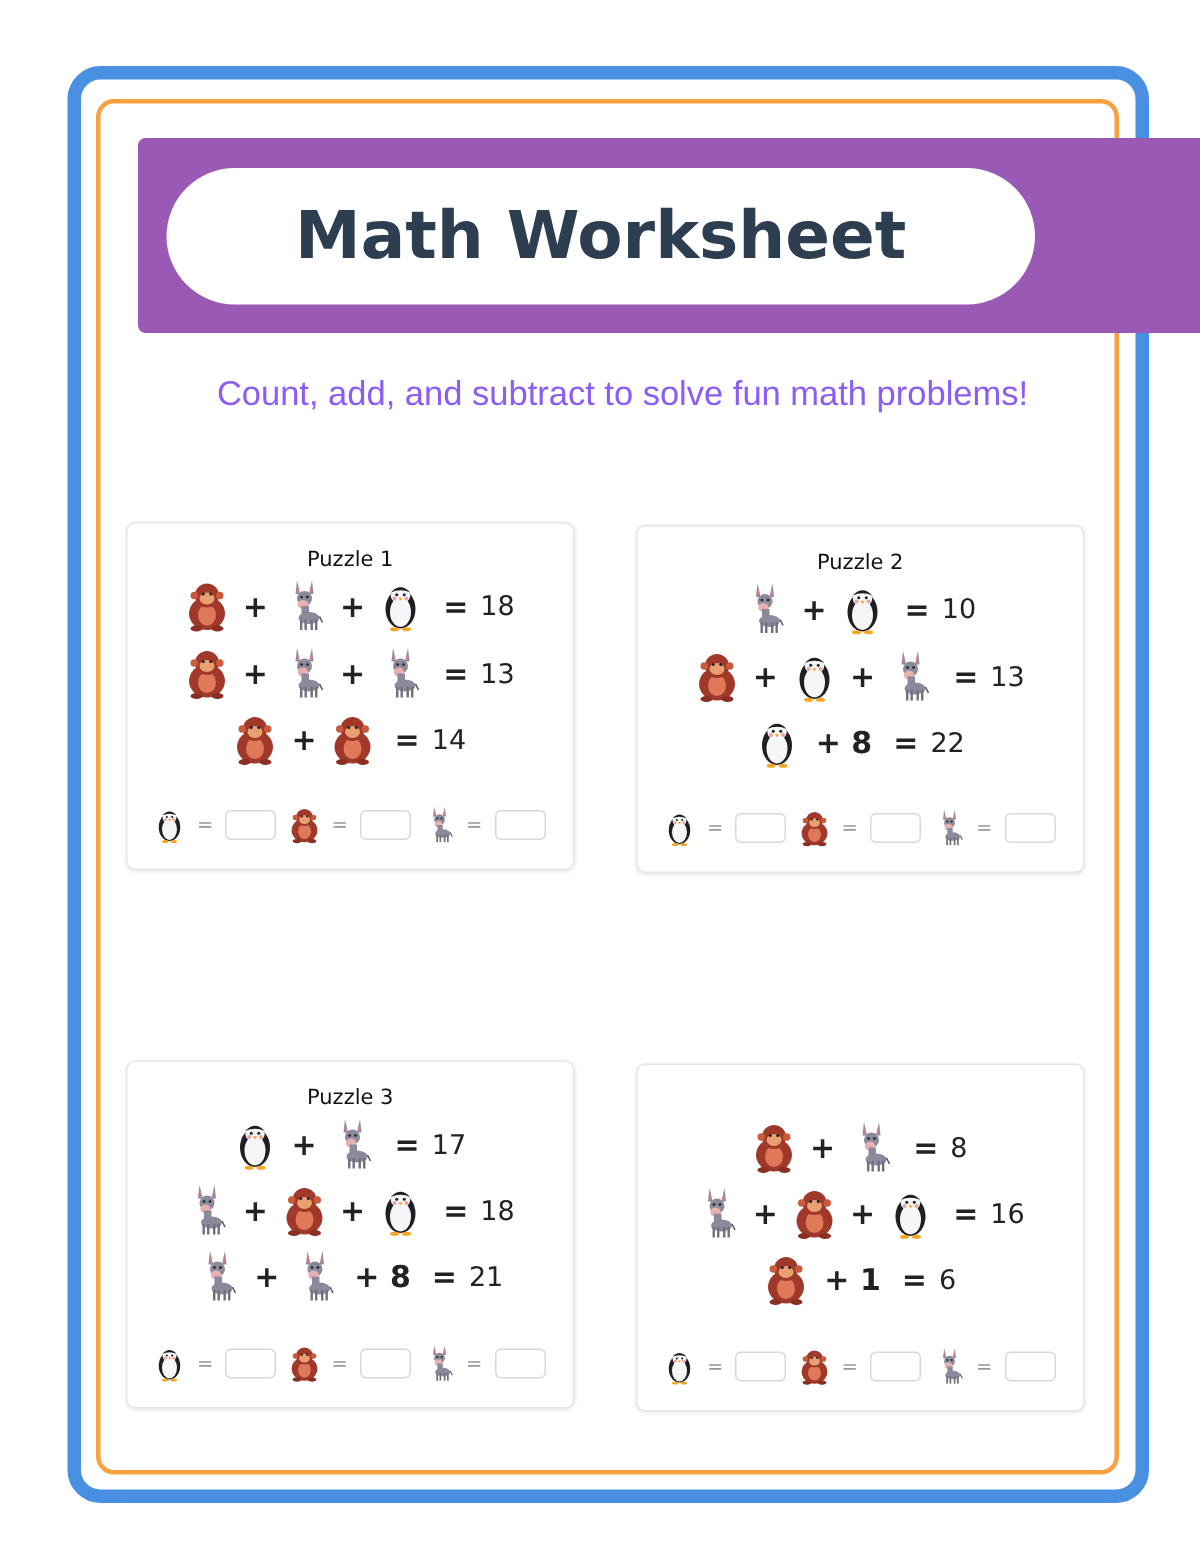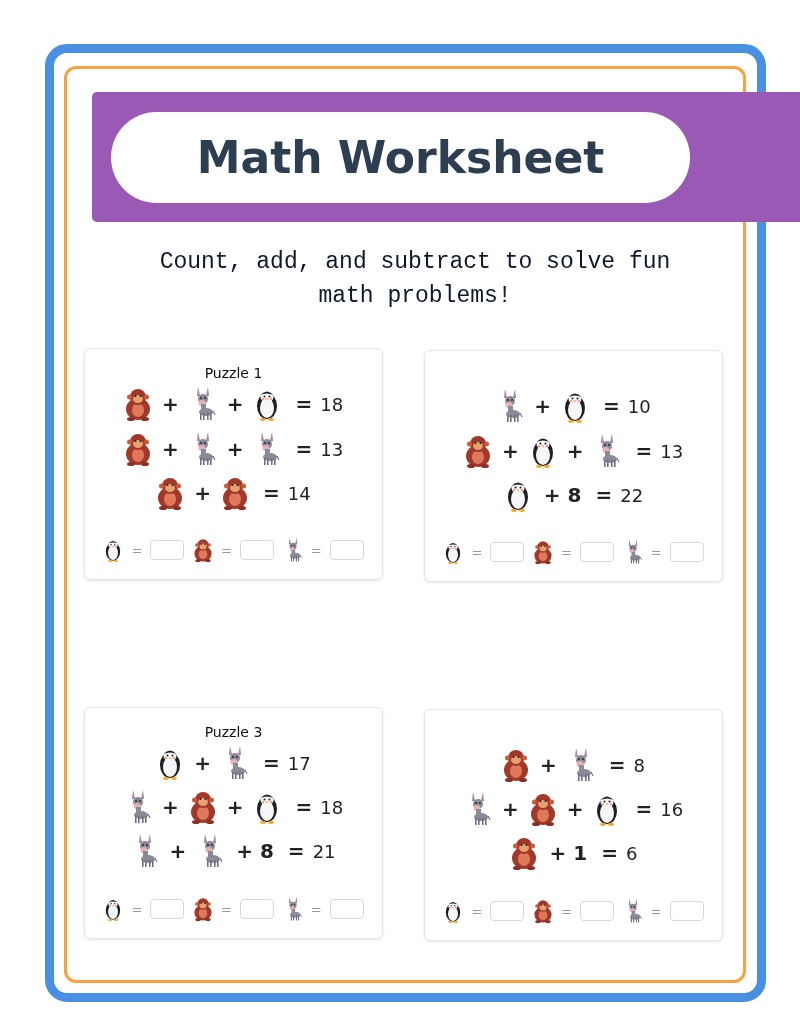--- a/index.html
+++ b/index.html
@@ -23,21 +23,21 @@
     position: absolute; left: 19px; top: 20px; width: 579px; height: 91px;
     background: #ffffff; border-radius: 46px;
     display: flex; align-items: center; justify-content: center;
   }
   .title {
     font-family: "DejaVu Sans", sans-serif; font-weight: bold; font-size: 44px;
     color: #2c3e50; letter-spacing: 0px;
   }
   .subtitle {
     position: absolute; left: 140px; top: 245px; width: 550px; text-align: center;
-    font-family: Liberation Mono, monospace; font-size: 23px; line-height: 34px; color: #0f172a;
+    font-family: Liberation Sans, sans-serif; font-size: 23px; line-height: 34px; color: #8b5cf6;
   }
   .card {
     position: absolute; width: 297px; height: 230px; background: #fff;
     border: 1px solid #e6e6e6; border-radius: 6px;
     box-shadow: 0 1px 3px rgba(0,0,0,0.10);
   }
   .card-title {
     position: absolute; top: 16px; left: 0; right: 0; text-align: center;
     font-family: "DejaVu Sans", sans-serif; font-weight: normal; font-size: 14px; color: #111;
   }
@@ -184,20 +184,21 @@
         <div class="answer-item">
           <svg class="animal-sm" viewBox="0 0 28 36">
             <use href="#sym-donkey"></use>
           </svg>
           <span class="eq-sm">=</span>
           <div class="answer-box"></div>
         </div>
       </div>
     </div>
     <div class="card" style="left: 424px; top: 350px;">
+      <div class="card-title">Puzzle 2</div>
       <div class="eq-row" style="top: 35px;">
         <svg class="animal" viewBox="0 0 28 36">
           <use href="#sym-donkey"></use>
         </svg>
         <span class="op">+</span>
         <svg class="animal" viewBox="0 0 28 36">
           <use href="#sym-penguin"></use>
         </svg>
         <span class="eqs">=</span>
         <span class="num">10</span>

